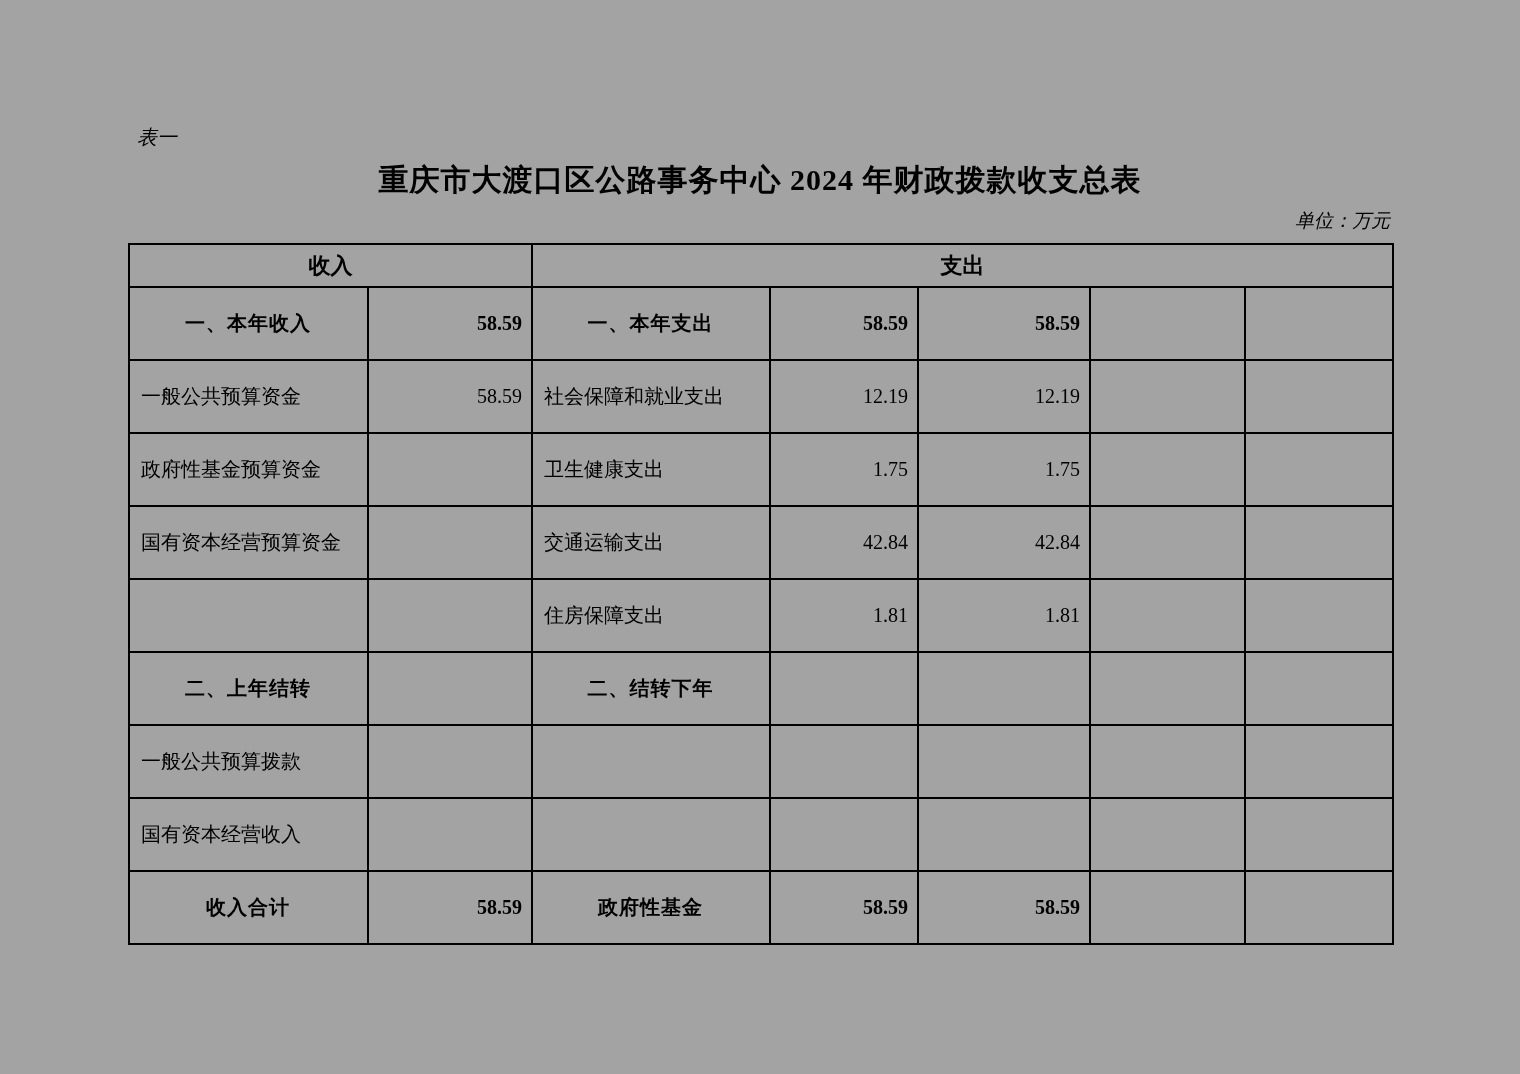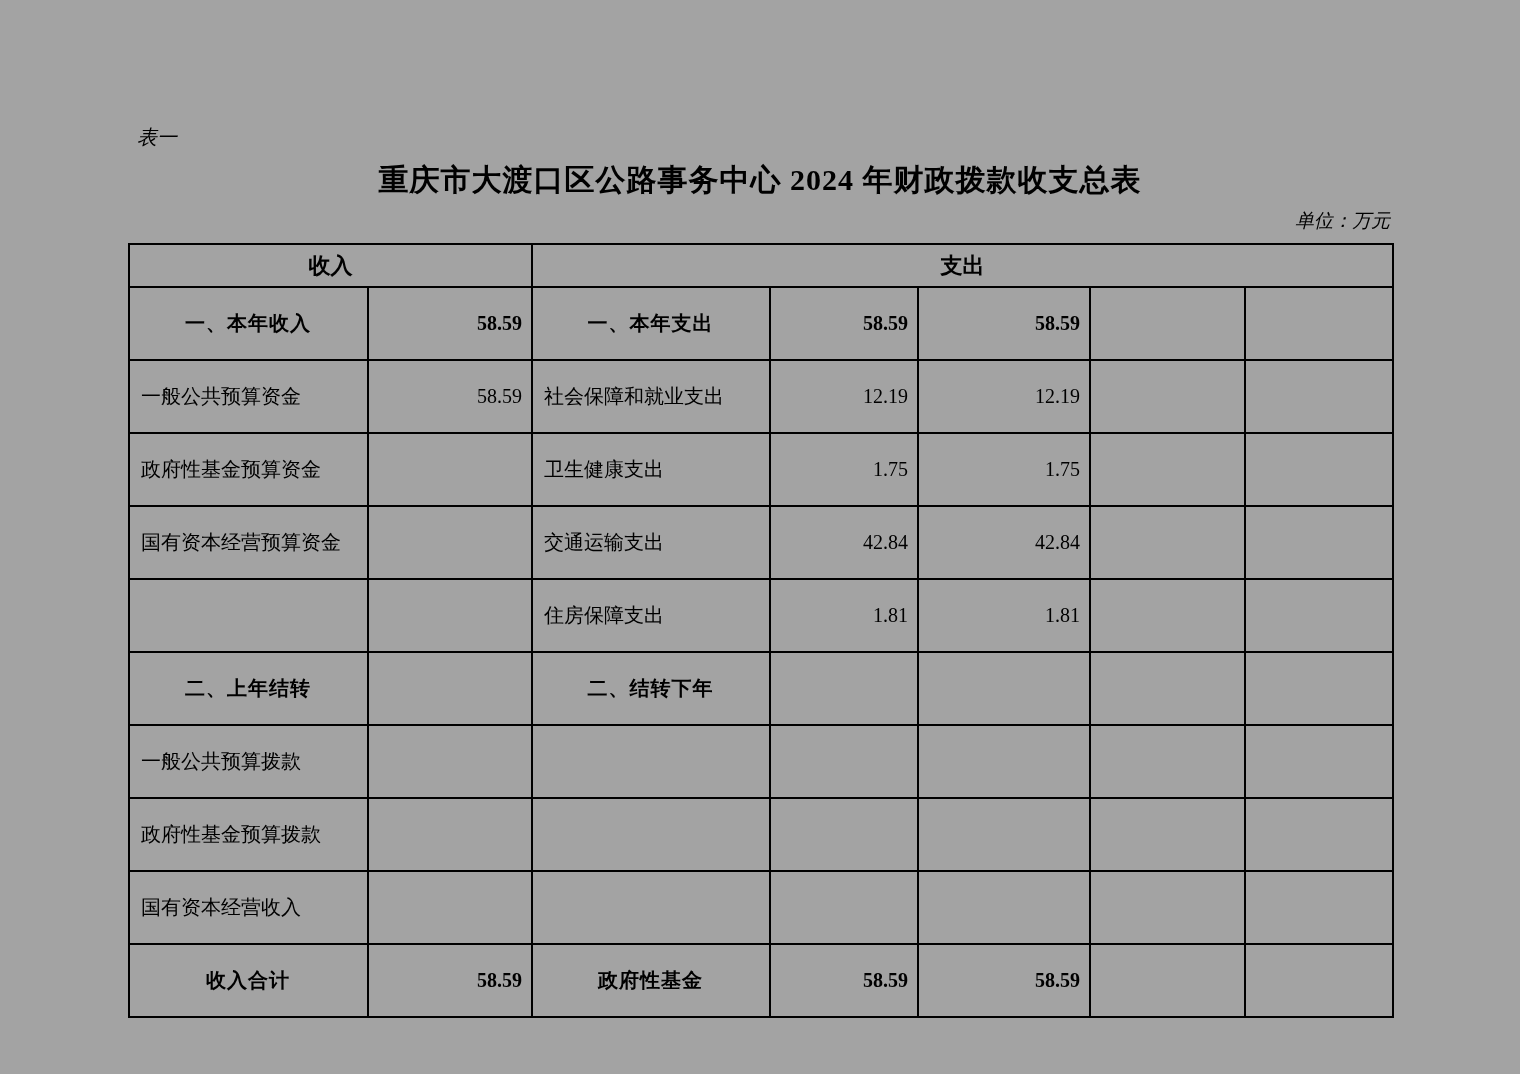--- a/index.html
+++ b/index.html
@@ -185,29 +185,20 @@
         <tr>
           <td class="label-cell">一般公共预算拨款</td>
           <td class="num"></td>
           <td class="label-cell"></td>
           <td class="num"></td>
           <td class="num"></td>
           <td class="num"></td>
           <td class="num"></td>
         </tr>
         <tr>
-          <td class="label-cell">政府性基金预算拨款</td>
-          <td class="num"></td>
-          <td class="label-cell"></td>
-          <td class="num"></td>
-          <td class="num"></td>
-          <td class="num"></td>
-          <td class="num"></td>
-        </tr>
-        <tr>
           <td class="label-cell">国有资本经营收入</td>
           <td class="num"></td>
           <td class="label-cell"></td>
           <td class="num"></td>
           <td class="num"></td>
           <td class="num"></td>
           <td class="num"></td>
         </tr>
         <tr class="section">
           <td class="label-cell">收入合计</td>

